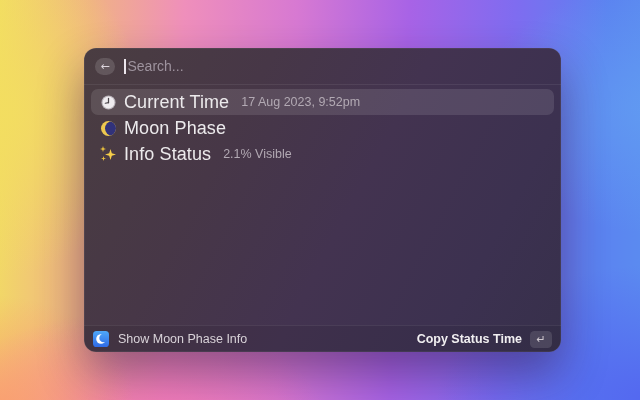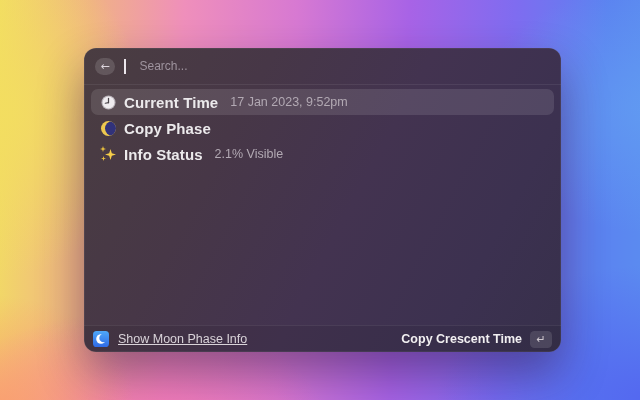--- a/index.html
+++ b/index.html
@@ -23,43 +23,43 @@
   }
   .searchbar{height:36px;flex:0 0 auto;display:flex;align-items:center;padding:0 11px;gap:9px;}
   .back-btn{
     width:20px;height:17px;border-radius:9px;border:none;cursor:pointer;
     background:rgba(255,255,255,0.14);color:#ddd6dd;font-size:11px;line-height:1;
     display:flex;align-items:center;justify-content:center;padding:0;
     font-family:"DejaVu Sans",sans-serif;
   }
   .search-field{display:flex;align-items:center;flex:1;height:100%;}
   .caret{width:1.5px;height:15px;background:#ece6ec;margin-right:2px;}
-  .placeholder{color:#9e939e;font-size:12px;margin-left:12px;}
+  .placeholder{color:#9e939e;font-size:14px;}
   .divider{height:1px;background:rgba(255,255,255,0.07);flex:0 0 auto;}
   .list{flex:1;padding:4px 7px;display:flex;flex-direction:column;}
   .row{height:26px;flex:0 0 auto;display:flex;align-items:center;gap:8px;border-radius:7px;padding:0 9px;cursor:pointer;}
   .row.selected{background:rgba(255,255,255,0.11);}
-  .row .label{font-size:15px;font-weight:700;color:#eceaec;letter-spacing:0.1px;white-space:nowrap;}
+  .row .label{font-size:18px;font-weight:400;color:#eceaec;letter-spacing:0.1px;white-space:nowrap;}
   .row .value{font-size:12.5px;color:#b2a9b3;margin-left:4px;white-space:nowrap;}
   .icon-box{width:16px;height:16px;flex:0 0 auto;display:flex;align-items:center;justify-content:center;position:relative;}
   
   .moonphase{width:15px;height:15px;border-radius:50%;background:#edc84f;overflow:hidden;position:relative;display:block;}
   .moonphase .dark{position:absolute;top:0;left:4px;width:15px;height:15px;border-radius:50%;background:#31327a;}
   
   .sparkles{width:16px;height:16px;position:relative;display:block;}
   .star{position:absolute;background:#f5ce49;clip-path:polygon(50% 0,62% 38%,100% 50%,62% 62%,50% 100%,38% 62%,0 50%,38% 38%);}
   .star.big{width:11px;height:11px;right:0;top:3px;}
   .star.small{width:6px;height:6px;left:0;top:0;background:#eec43e;}
   .star.tiny{width:5px;height:5px;left:1px;bottom:1px;background:#eec43e;}
   .footer{
     height:26px;flex:0 0 auto;border-top:1px solid rgba(255,255,255,0.07);
     background:rgba(0,0,0,0.06);
     display:flex;align-items:center;justify-content:space-between;padding:0 9px;
   }
-  .footer-left{display:flex;align-items:center;gap:9px;color:#d9d3d9;font-size:12.5px;text-decoration:underline;}
+  .footer-left{display:flex;align-items:center;gap:9px;color:#d9d3d9;font-size:12.5px;}
   .footer-right{display:flex;align-items:center;gap:8px;color:#f1eff1;font-size:12.5px;font-weight:700;}
   .keycap{
     width:22px;height:17px;border-radius:4.5px;background:rgba(255,255,255,0.12);
     color:#cfc8cf;font-size:11px;font-weight:400;display:flex;align-items:center;justify-content:center;
     font-family:"DejaVu Sans",sans-serif;
   }
 </style>
 </head>
 <body>
 
@@ -82,30 +82,30 @@
     <div class="row selected">
       <span class="icon-box">
         <svg width="15" height="15" viewBox="0 0 16 16">
           <circle cx="8" cy="8" r="7.5" fill="#b9b3b9"></circle>
           <circle cx="8" cy="8" r="6.3" fill="#efecef"></circle>
           <line x1="8" y1="8.2" x2="8" y2="3.6" stroke="#4a444a" stroke-width="1.3" stroke-linecap="round"></line>
           <line x1="8" y1="8.2" x2="4.6" y2="8.8" stroke="#4a444a" stroke-width="1.3" stroke-linecap="round"></line>
         </svg>
       </span>
       <span class="label">Current Time</span>
-      <span class="value">17 Jan 2023, 9:52pm</span>
+      <span class="value">17 Aug 2023, 9:52pm</span>
     </div>
 
     <div class="row">
       <span class="icon-box">
         <span class="moonphase">
             <span class="dark"></span>
           </span>
       </span>
-      <span class="label">Copy Phase</span>
+      <span class="label">Moon Phase</span>
     </div>
 
     <div class="row">
       <span class="icon-box">
         <span class="sparkles">
           <span class="star big"></span>
           <span class="star small"></span>
           <span class="star tiny"></span>
         </span>
       </span>
@@ -130,18 +130,18 @@
               <circle cx="10.6" cy="7" r="4.3" fill="black"></circle>
             </mask>
           </defs>
           <rect width="16" height="16" rx="3.6" fill="url(#ag)"></rect>
           <rect width="16" height="16" fill="#ffffff" mask="url(#cm)"></rect>
         </svg>
       </span>
       <span>Show Moon Phase Info</span>
     </div>
     <div class="footer-right">
-      <span>Copy Crescent Time</span>
+      <span>Copy Status Time</span>
       <span class="keycap">↵</span>
     </div>
   </div>
 
 </div>
 
 </body></html>

